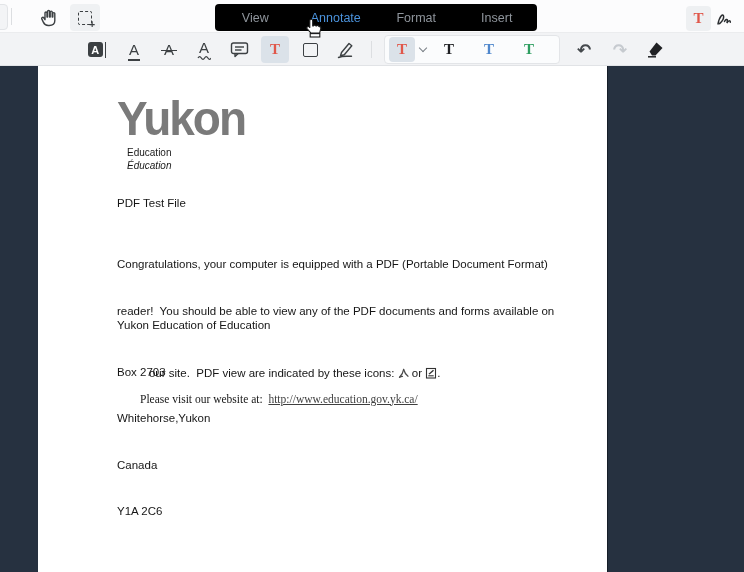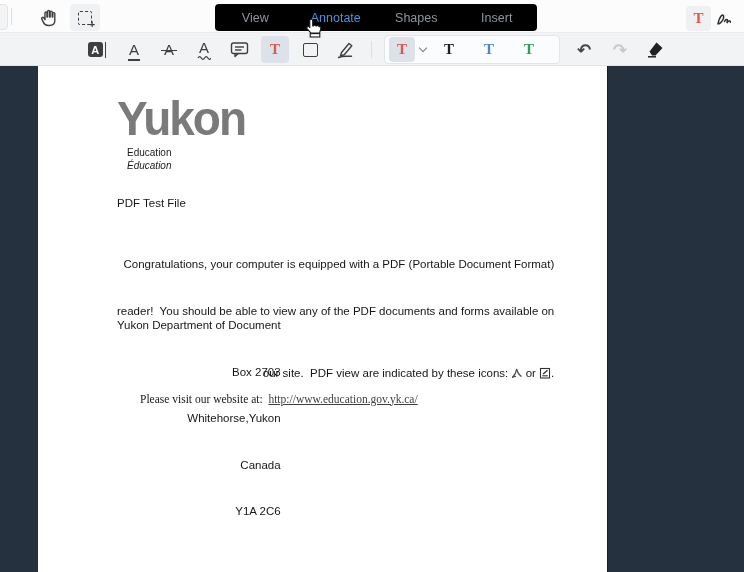--- a/index.html
+++ b/index.html
@@ -79,21 +79,21 @@
   .viewer { position:absolute; top:66px; left:0; right:0; bottom:0; background:#263140; }
   .page { position:absolute; left:38px; top:0; width:570px; bottom:0; background:#ffffff;
           border-right:1px solid #161d28; }
 
   .logo-block { position:absolute; left:79px; top:24px; }
   .logo-word { font-size:46px; font-weight:bold; color:#7a7a7a; letter-spacing:-2px; line-height:56px;
                transform:scaleY(1.04); }
   .logo-sub { font-size:10px; color:#1a1a1a; margin-left:10px; line-height:13px; }
   .logo-sub.fr { font-style:italic; }
 
-  .doc-text { font-size:11.5px; color:#161616; line-height:15.5px; white-space:pre;text-align:right; }
+  .doc-text { font-size:11.5px; color:#161616; line-height:15.5px; white-space:pre; }
   .doc-title { position:absolute; left:79px; top:130px; }
   .doc-par { position:absolute; left:79px; top:160px; }
   .doc-par .inline-ic { display:inline-block; vertical-align:-2px; }
   .doc-addr { position:absolute; left:79px; top:221px; }
   .doc-web { position:absolute; left:79px; top:310px;font-family:Liberation Serif, serif; }
   .doc-link { color:#3f3f3f; text-decoration:underline; cursor:pointer; }
 
   
   .cursor { position:absolute; left:305px; top:18px; z-index:20; pointer-events:none; }
 
@@ -118,21 +118,21 @@
 
     <div class="tb-btn select-btn">
       <span class="marquee">
         <span class="plus">+</span>
       </span>
     </div>
 
     <div class="tabstrip">
       <div class="tab">View</div>
       <div class="tab active">Annotate</div>
-      <div class="tab">Shapes</div>
+      <div class="tab">Format</div>
       <div class="tab">Insert</div>
     </div>
 
     <div class="topbar-right">
       <div class="text-anno-btn">
         <span class="serifT">T</span>
       </div>
       <div class="sig-btn">
         <span>
           <svg width="22" height="18" viewBox="0 0 22 18" fill="none" stroke="#2b2e31" stroke-width="1.5" stroke-linecap="round">
@@ -249,21 +249,21 @@
                 <path d="M1.5 9.3 q1.2-1 3-1"></path>
               </svg></span><span> or </span><span class="inline-ic"><svg width="12" height="12" viewBox="0 0 12 12" fill="none" stroke="#333" stroke-width="1.1">
                 <rect x="1.5" y="1.5" width="9" height="9.5"></rect>
                 <line x1="3.3" y1="8.8" x2="8.7" y2="8.8"></line>
                 <path d="M3.5 6.8 L8 2.8 l1 1 L4.6 7.6 z" fill="#333" stroke="none"></path>
               </svg></span><span>.</span>
         </div>
       </div>
 
       <div class="doc-text doc-addr">
-        <div>Yukon Department of Document</div>
+        <div>Yukon Education of Education</div>
         <div>Box 2703</div>
         <div>Whitehorse,Yukon</div>
         <div>Canada</div>
         <div>Y1A 2C6</div>
       </div>
 
       <div class="doc-text doc-web">
         <span>Please visit our website at:  </span><span class="doc-link">http://www.education.gov.yk.ca/</span>
       </div>
 

